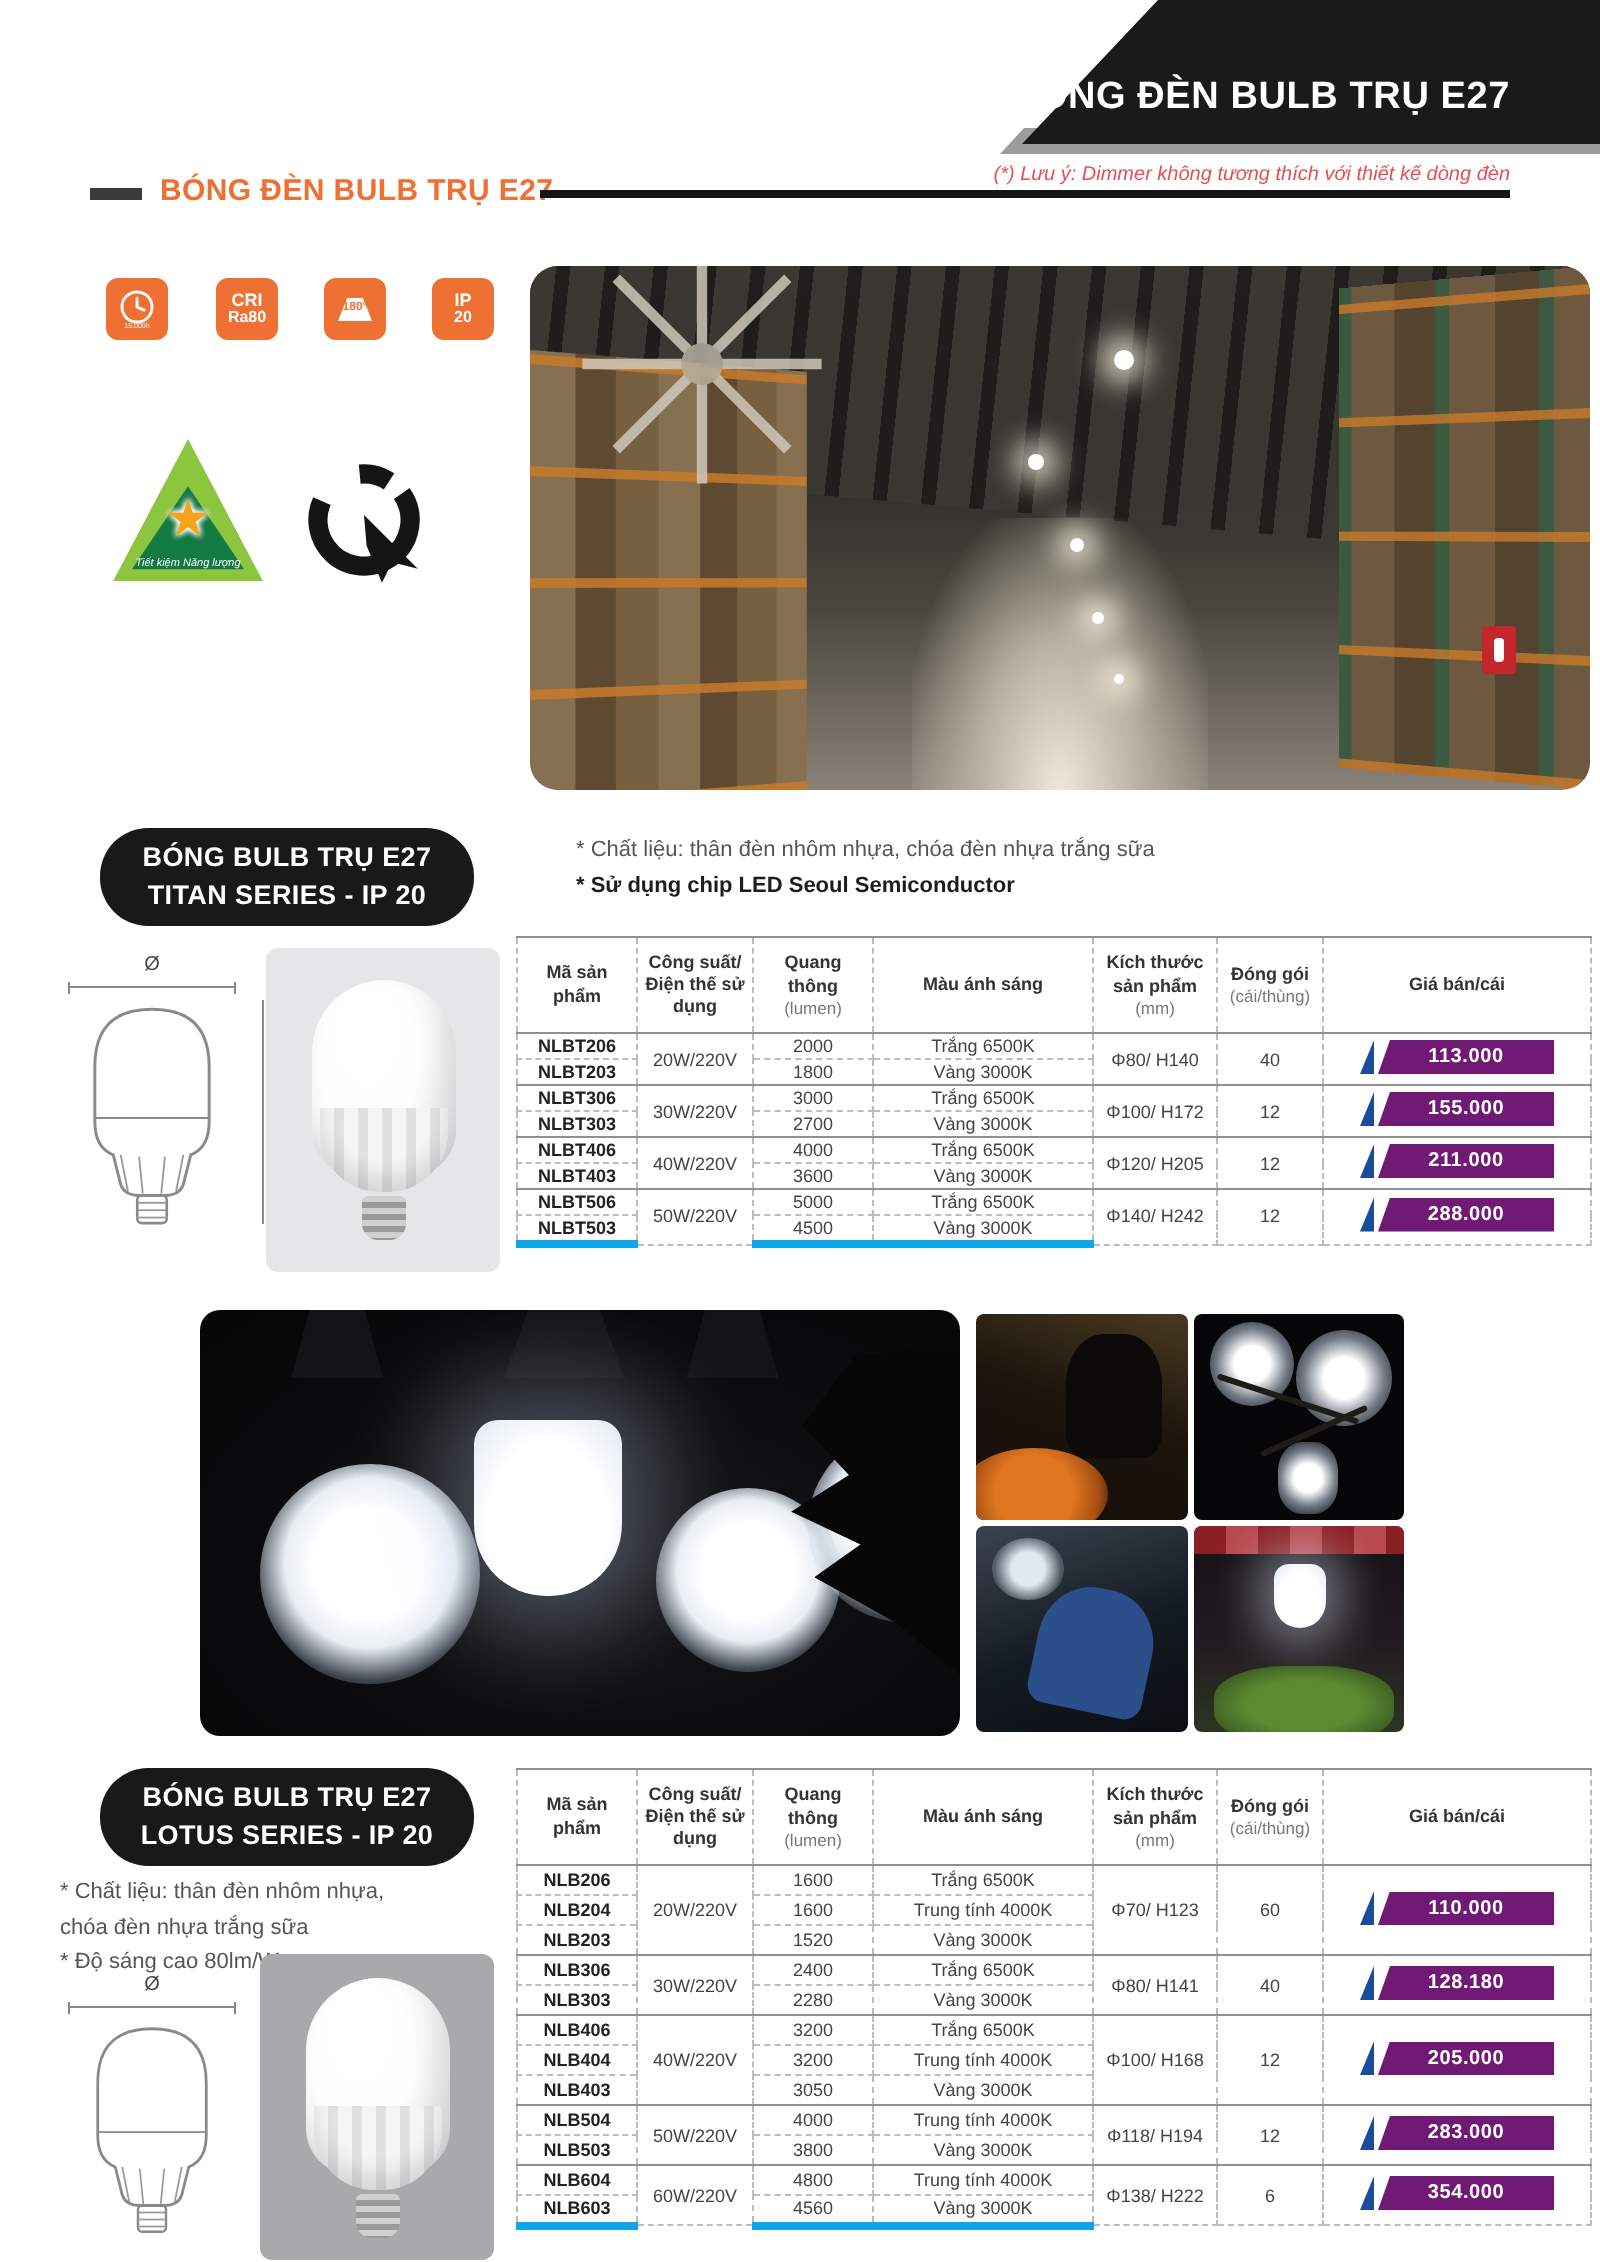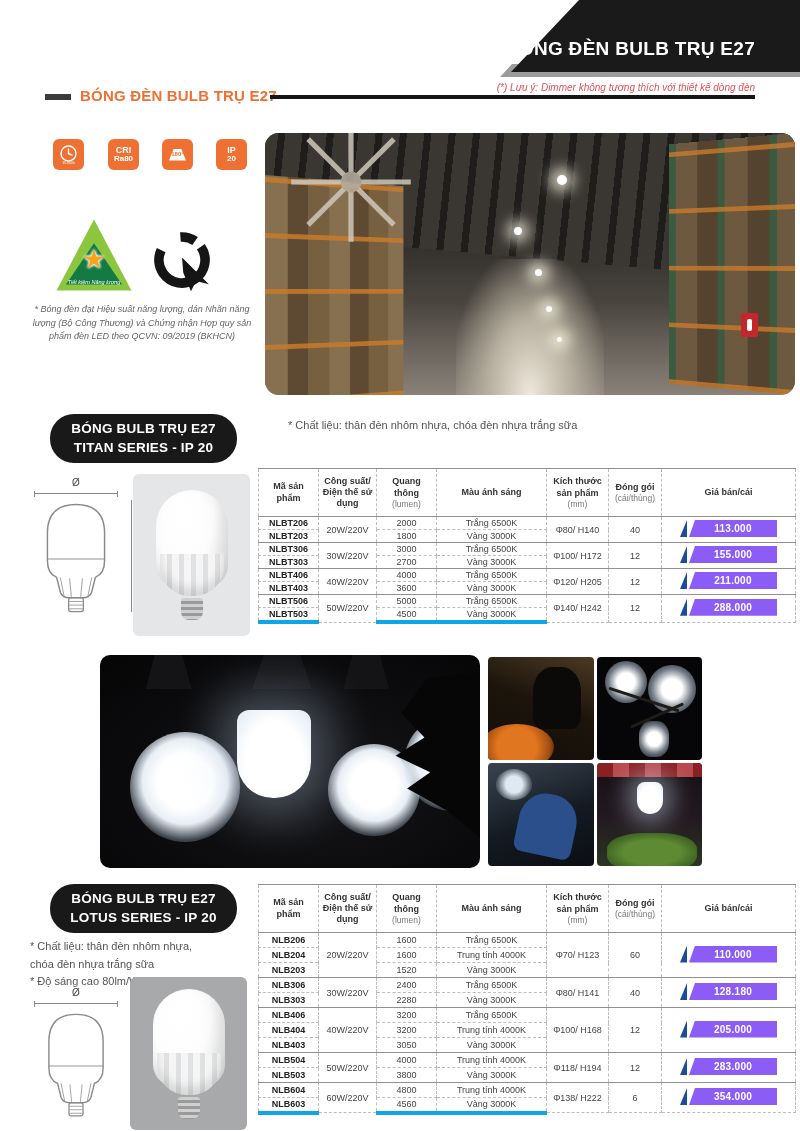--- a/index.html
+++ b/index.html
@@ -89,21 +89,21 @@
   .lotus-table tbody td { height:15px; }
   .ptable tbody tr.gfirst td { border-top:1px solid #909090; }
   .ptable tbody tr:last-child td { border-bottom:4px solid #0ea5e9; }
   .ptable td.code { font-weight:bold; color:#222; }
   .ptable th:nth-child(1){width:60px} .ptable th:nth-child(2){width:58px}
   .ptable th:nth-child(3){width:60px} .ptable th:nth-child(4){width:110px}
   .ptable th:nth-child(5){width:62px} .ptable th:nth-child(6){width:53px}
   .ptable th:nth-child(7){width:134px}
   .price-badge { display:inline-flex; align-items:stretch; height:17px; }
   .price-badge .tri { width:7px; background:#1B4C9C; clip-path:polygon(100% 0,100% 100%,0 100%); margin-right:2px; }
-  .price-badge .val { display:flex; align-items:center; justify-content:center; width:88px; background:#8b5cf6; color:#fff; font-weight:bold; font-size:10px; clip-path:polygon(6px 0,100% 0,100% 100%,0 100%); letter-spacing:.3px; }
+  .price-badge .val { display:flex; align-items:center; justify-content:center; width:88px; background:#701a75; color:#fff; font-weight:bold; font-size:10px; clip-path:polygon(6px 0,100% 0,100% 100%,0 100%); letter-spacing:.3px; }
 
   
   .photo-bulbs { position:absolute; left:100px; top:655px; width:380px; height:213px; border-radius:10px; overflow:hidden; background:radial-gradient(ellipse at 55% 60%,#17171a 0%,#0b0b0d 60%,#050506 100%); }
   .socket { position:absolute; top:0; width:46px; height:34px; background:#141416; clip-path:polygon(20% 0,80% 0,100% 100%,0 100%); }
   .glow-round { position:absolute; border-radius:50%; background:radial-gradient(circle at 50% 45%,#ffffff 0 34%,#e8eef4 52%,rgba(190,210,235,.28) 72%,rgba(150,180,210,0) 100%); }
   .glow-cyl { position:absolute; width:74px; height:88px; border-radius:12px 12px 36px 36px; background:radial-gradient(ellipse at 50% 60%,#ffffff 0 55%,#eef3f8 80%,#dfe8f0 100%); box-shadow:0 0 46px 20px rgba(200,220,245,.30); }
   .hand-sil { position:absolute; right:-8px; top:8%; width:38%; height:96%; background:#060607; clip-path:polygon(100% 0,58% 3%,40% 20%,56% 32%,36% 41%,60% 49%,44% 57%,72% 68%,100% 84%); }
 
   .photo-grid { position:absolute; left:488px; top:657px; width:214px; height:209px; display:grid; grid-template-columns:1fr 1fr; grid-template-rows:1fr 1fr; gap:3px; }
   .photo-grid > div { border-radius:4px; overflow:hidden; position:relative; }
@@ -158,21 +158,20 @@
   <div class="energy-tri">
     <div class="tri-outer"></div>
     <div class="tri-inner"></div>
     <div class="tri-star">★</div>
     <div class="tri-text">Tiết kiệm Năng lượng</div>
   </div>
   <svg class="cr-logo" viewBox="0 0 100 100">
     <circle cx="50" cy="50" r="36" fill="none" stroke="#151515" stroke-width="15" stroke-dasharray="150 38 24 14" transform="rotate(-35 50 50)"></circle>
     <path d="M50 46 L92 88 L72 83 L64 99 L52 70 Z" fill="#151515"></path>
   </svg>
-  <div class="cert-note">* Bóng đèn đạt Hiệu suất năng lượng, dán Nhãn năng lượng (Bộ Công Thương) và Chứng nhận Hợp quy sản phẩm đèn LED theo QCVN: 09/2019 (BKHCN)</div>
 
   <div class="photo-warehouse">
     <div class="wh-ceiling"></div>
     <div class="wh-aisle"></div>
     <div class="wh-rack-left"></div>
     <div class="wh-rack-right"></div>
     <svg class="wh-fan" viewBox="0 0 100 100">
       <g stroke="#cfc8ba" stroke-width="4">
           <line x1="50" y1="50" x2="50" y2="4"></line>
           <line x1="50" y1="50" x2="83" y2="17"></line>
@@ -192,20 +191,21 @@
     <div class="wh-light" style="left:55%;top:78%;width:5px;height:5px"></div>
     <div class="wh-ext"></div>
   </div>
 
   <div class="series-pill titan-pill">
     <span>BÓNG BULB TRỤ E27</span>
     <span>TITAN SERIES - IP 20</span>
   </div>
   <div class="series-notes titan-notes">
     <div>* Chất liệu: thân đèn nhôm nhựa, chóa đèn nhựa trắng sữa</div>
+    <div class="bold-note">* Sử dụng chip LED Seoul Semiconductor</div>
   </div>
 
   <div class="diagram titan-diagram">
     <div class="dia-label">Ø</div>
     <div class="dim-top"></div>
     <svg width="84" height="118" viewBox="0 0 90 128">
       <path d="M14 36 Q14 5 45 5 Q76 5 76 36 L76 66 Q76 80 66 84 L62 100 Q60 106 52 106 L38 106 Q30 106 28 100 L24 84 Q14 80 14 66 Z" fill="none" stroke="#8a8a8a" stroke-width="1.6"></path>
       <line x1="14" y1="64" x2="76" y2="64" stroke="#8a8a8a" stroke-width="1"></line>
       <g stroke="#9a9a9a" stroke-width="1">
           <line x1="28" y1="84" x2="32" y2="104"></line>

